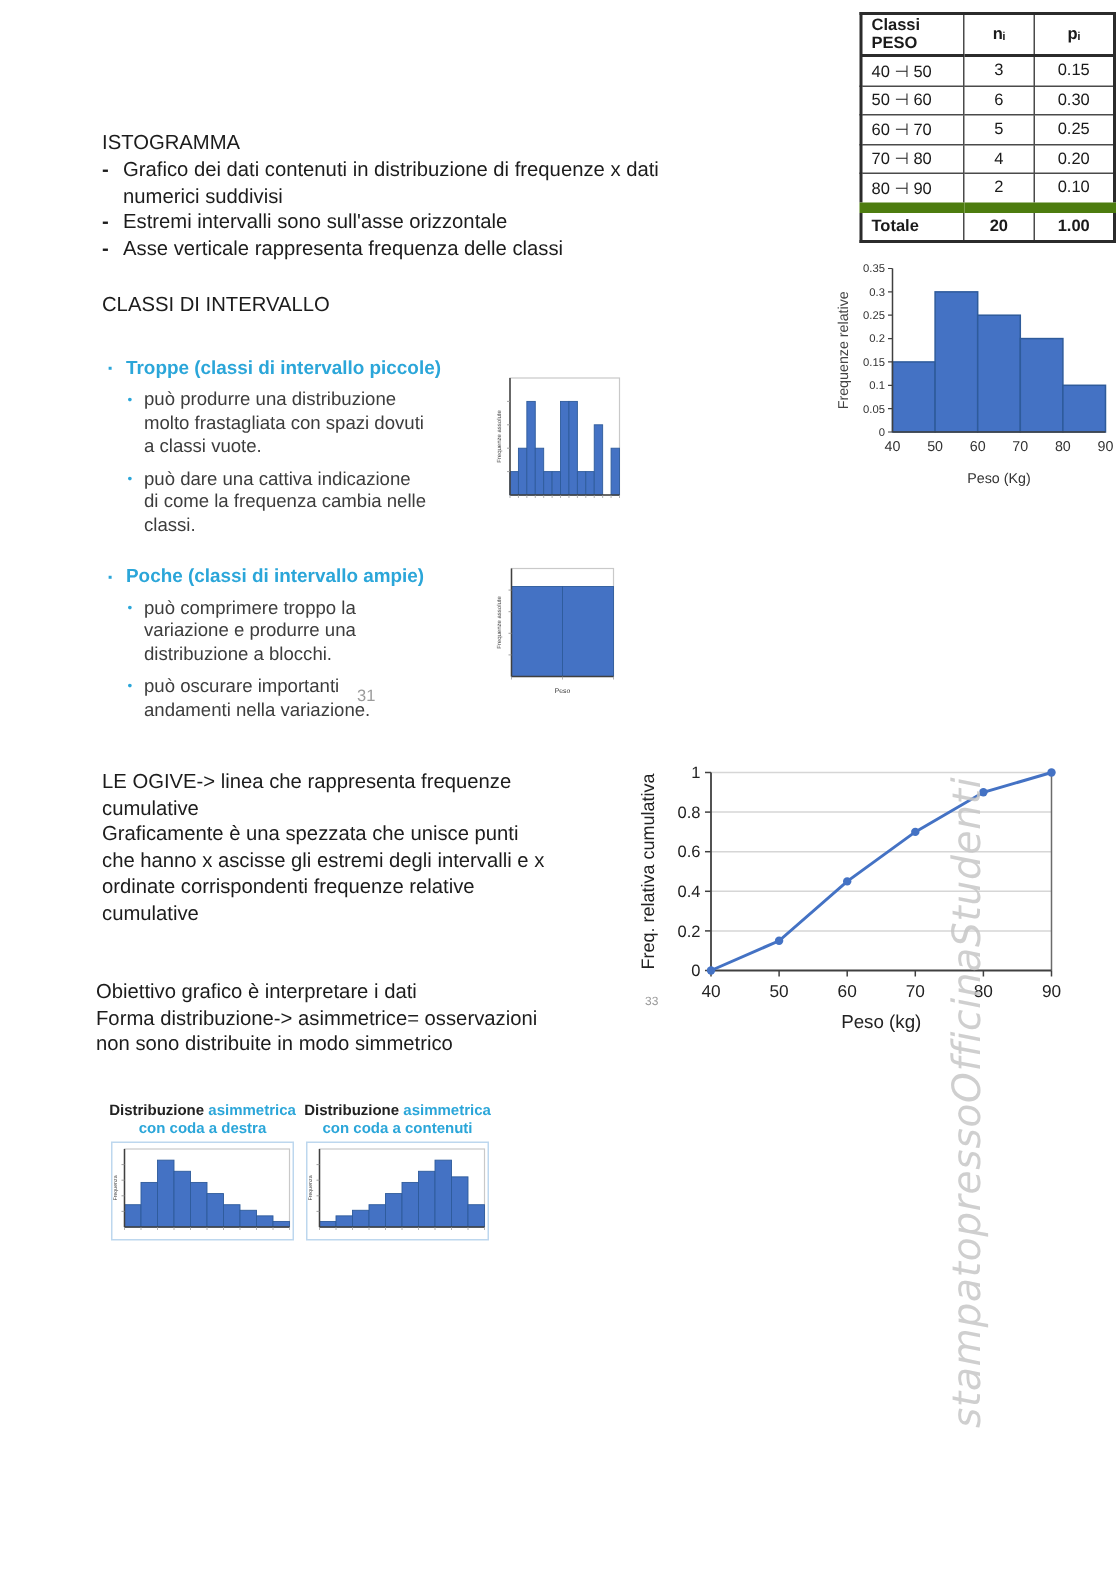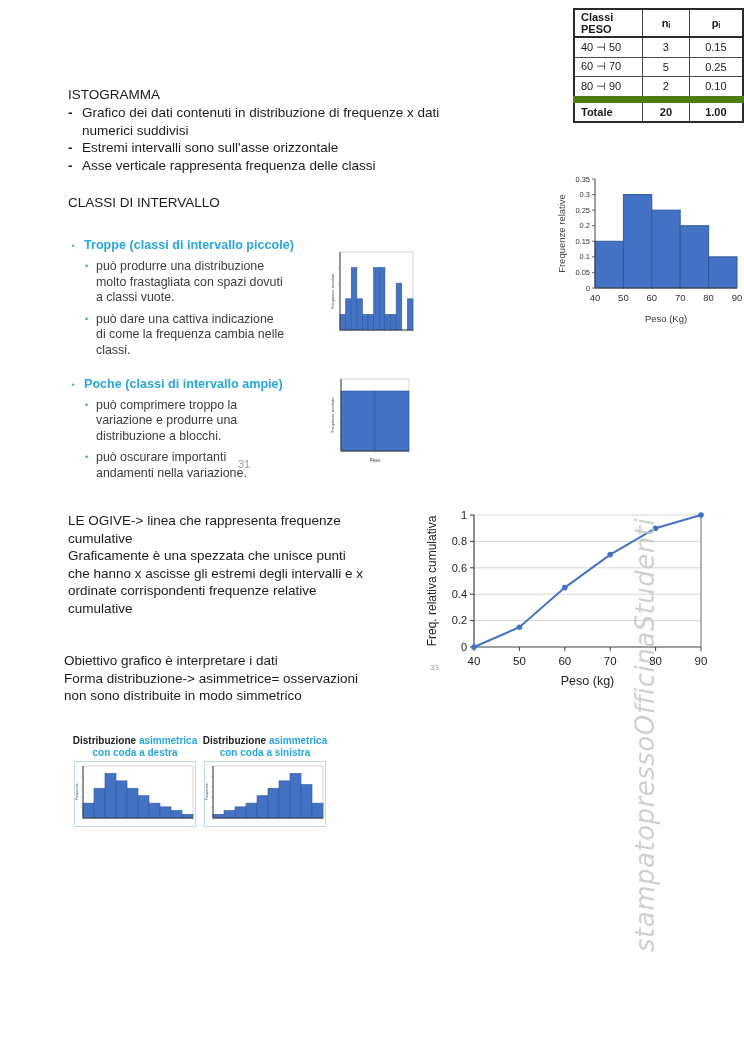--- a/index.html
+++ b/index.html
@@ -51,23 +51,33 @@
           <th class="col3" style="">pᵢ</th>
         </tr>
       </thead>
     <tbody>
         <tr>
           <td class="col1">40 ⊣ 50</td>
           <td class="col2 c">3</td>
           <td class="col3 c">0.15</td>
         </tr>
         <tr>
+          <td class="col1">50 ⊣ 60</td>
+          <td class="col2 c">6</td>
+          <td class="col3 c">0.30</td>
+        </tr>
+        <tr>
           <td class="col1">60 ⊣ 70</td>
           <td class="col2 c">5</td>
           <td class="col3 c">0.25</td>
+        </tr>
+        <tr>
+          <td class="col1">70 ⊣ 80</td>
+          <td class="col2 c">4</td>
+          <td class="col3 c">0.20</td>
         </tr>
         <tr>
           <td class="col1">80 ⊣ 90</td>
           <td class="col2 c">2</td>
           <td class="col3 c">0.10</td>
         </tr>
         <tr class="total">
           <td class="col1">Totale</td>
           <td class="col2 c">20</td>
           <td class="col3 c">1.00</td>
@@ -313,21 +323,21 @@
         <line x1="96" y1="56" x2="96" y2="58" stroke="#999" stroke-width="0.5"></line>
         <line x1="107" y1="56" x2="107" y2="58" stroke="#999" stroke-width="0.5"></line>
         <line x1="118" y1="56" x2="118" y2="58" stroke="#999" stroke-width="0.5"></line>
         <text transform="translate(3,30) rotate(-90)" text-anchor="middle" font-size="3.5" fill="#444">Frequenza</text>
       </svg>
   </div>
   <div class="abs skew-block" style="left:202px;top:735px;">
     <div class="skew-title">
       <span>Distribuzione</span>
       <span class="cyan" style="color: rgb(43, 166, 217);">asimmetrica</span><br>
-      <span class="cyan" style="color: rgb(43, 166, 217);">con coda a sinistra</span>
+      <span class="cyan" style="color: rgb(43, 166, 217);">con coda a contenuti</span>
     </div>
     <svg class="skew-svg" width="120" height="64">
         <rect x="8" y="4" width="110" height="52" fill="none" stroke="#c9c9c9" stroke-width="0.8"></rect>
         <rect x="8" y="52.285714285714285" width="11" height="3.714285714285714" fill="#4472C4" stroke="#2E5B9B" stroke-width="0.6"></rect>
         <rect x="19" y="48.57142857142857" width="11" height="7.428571428571428" fill="#4472C4" stroke="#2E5B9B" stroke-width="0.6"></rect>
         <rect x="30" y="44.85714285714286" width="11" height="11.142857142857142" fill="#4472C4" stroke="#2E5B9B" stroke-width="0.6"></rect>
         <rect x="41" y="41.142857142857146" width="11" height="14.857142857142856" fill="#4472C4" stroke="#2E5B9B" stroke-width="0.6"></rect>
         <rect x="52" y="33.714285714285715" width="11" height="22.285714285714285" fill="#4472C4" stroke="#2E5B9B" stroke-width="0.6"></rect>
         <rect x="63" y="26.28571428571429" width="11" height="29.71428571428571" fill="#4472C4" stroke="#2E5B9B" stroke-width="0.6"></rect>
         <rect x="74" y="18.857142857142854" width="11" height="37.142857142857146" fill="#4472C4" stroke="#2E5B9B" stroke-width="0.6"></rect>

